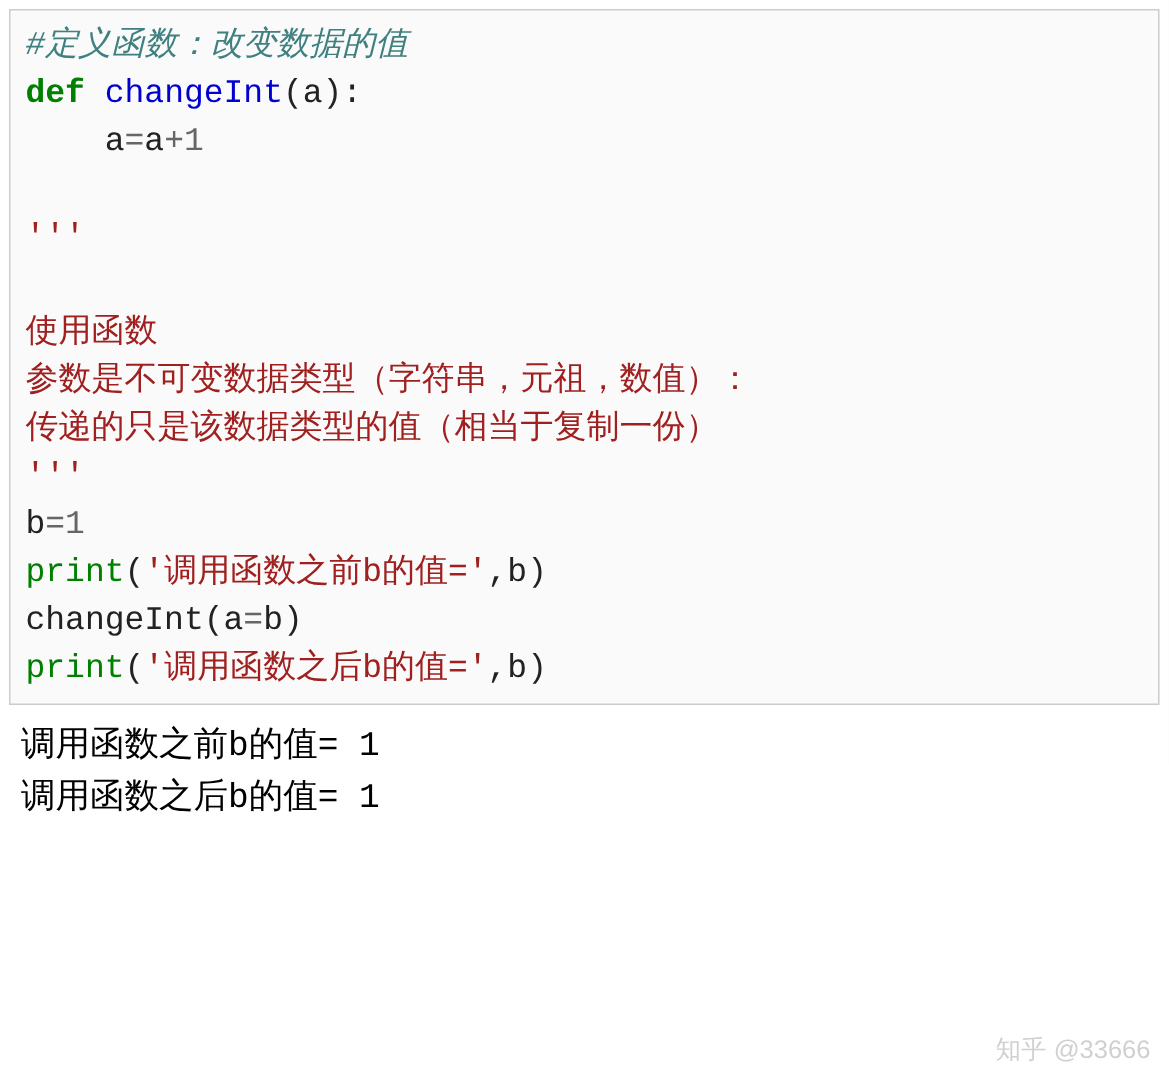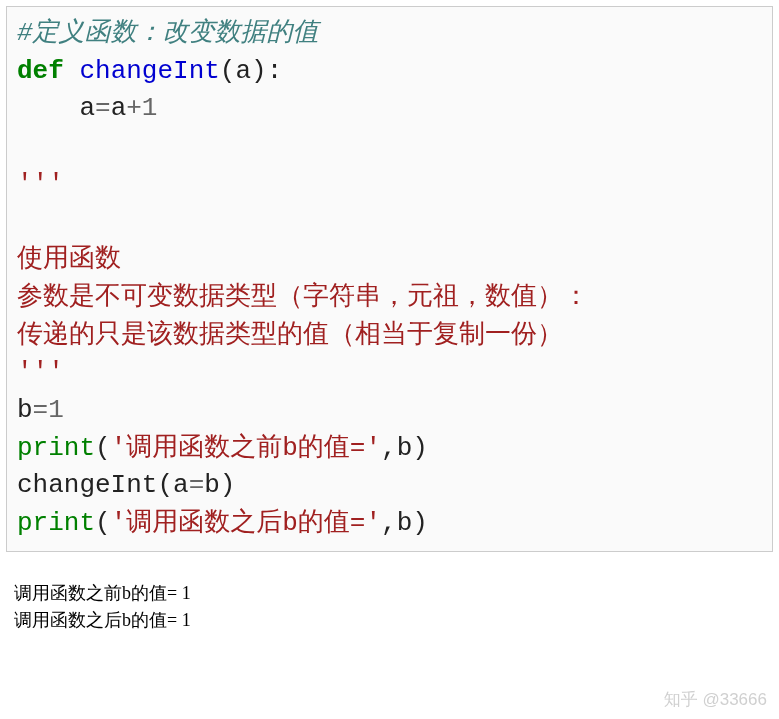--- a/index.html
+++ b/index.html
@@ -7,31 +7,31 @@
     padding: 0;
     font-family: "SimSun", "宋体", serif;
     background: #ffffff;
     width: 779px;
   }
   .code-box {
     border: 1px solid #cccccc;
     background: #fafafa;
     margin: 6px;
     padding: 8px 10px;
-    font-size: 26px;
+    font-size: 22px;
     line-height: 1.45;
     white-space: pre;
     font-family: "Courier New", "SimSun", monospace;
   }
   .output {
-    margin: 28px 14px;
-    font-size: 18px;
+    margin: 10px 14px;
+    font-size: 23px;
     line-height: 1.5;
     white-space: pre;
-    font-family: Liberation Serif, serif;
+    font-family: Liberation Mono, monospace;
   }
   .watermark {
     position: fixed;
     right: 12px;
     bottom: 8px;
     font-size: 17px;
     color: #d0d0d0;
     font-family: sans-serif;
   }
   .c-comment { color: #408080; font-style: italic; }

